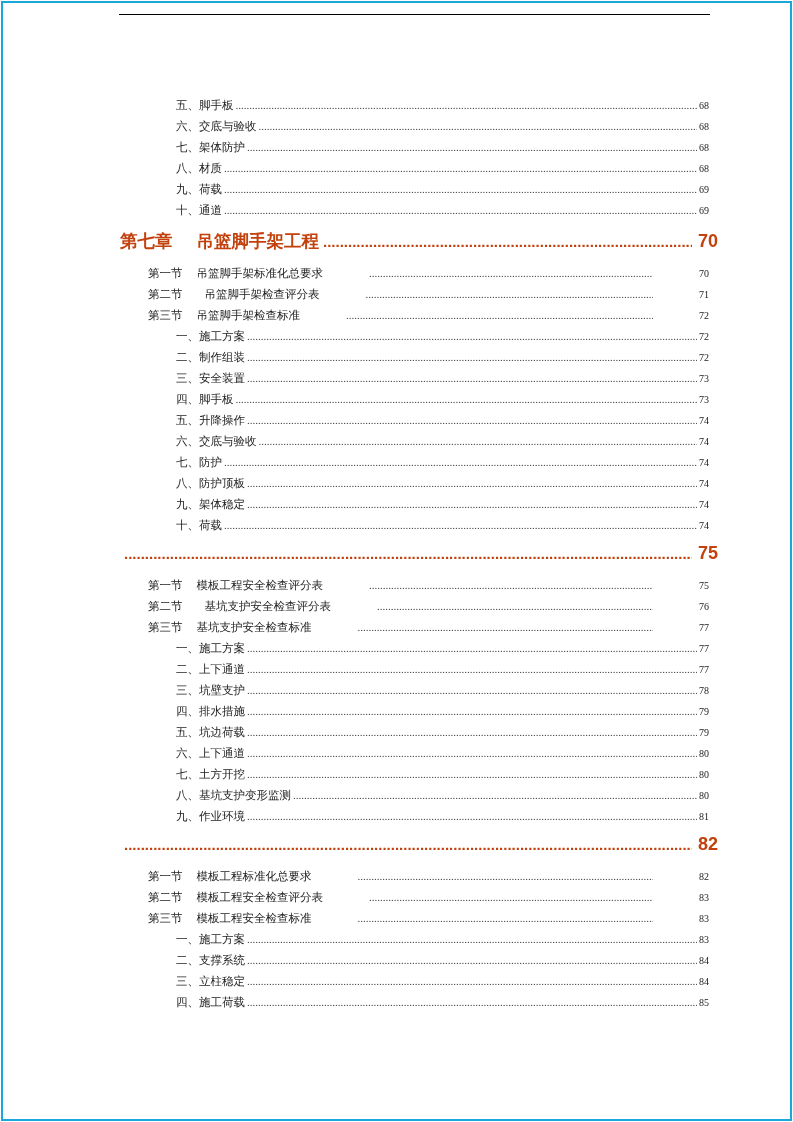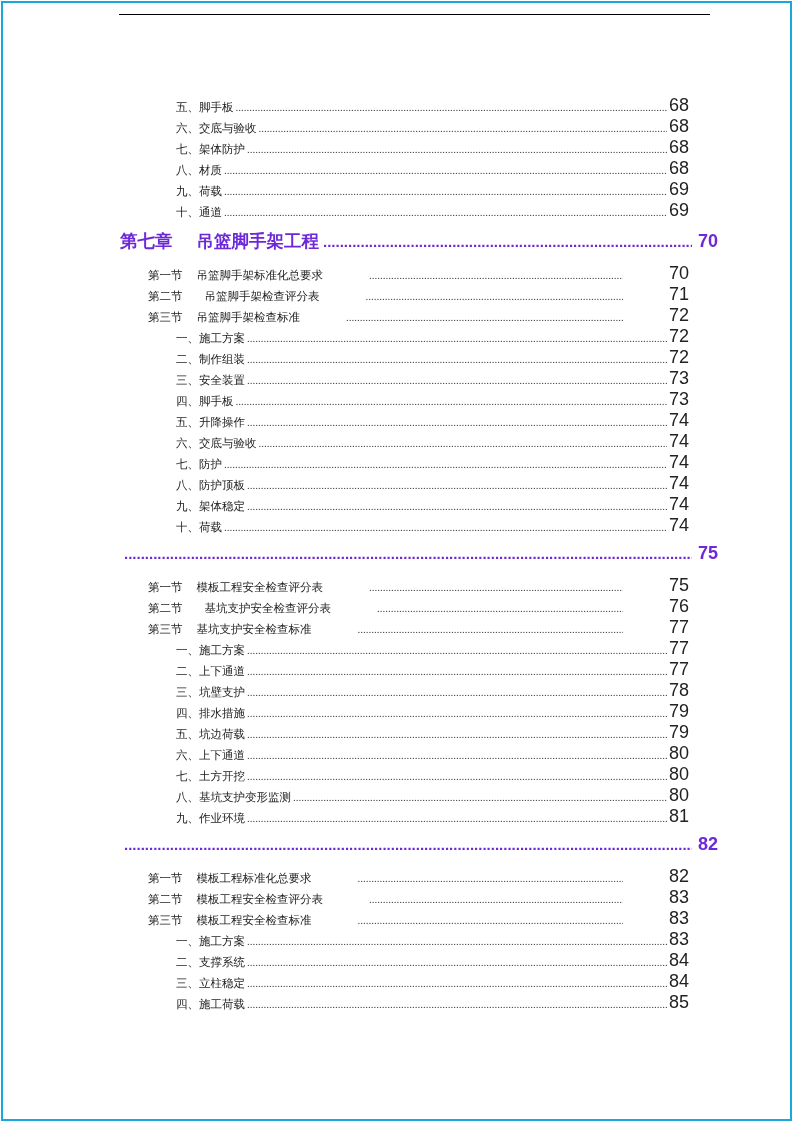--- a/index.html
+++ b/index.html
@@ -5,26 +5,26 @@
   html, body { margin:0; padding:0; background:#ffffff; }
   body { width:793px; height:1122px; position:relative; overflow:hidden; }
   .frame { position:absolute; left:1px; top:1px; width:787px; height:1116px; border:2px solid #1aa7dc; }
   .header-rule { position:absolute; left:119px; top:14px; width:591px; height:0; border-top:1.5px solid #000; }
   .toc { position:absolute; left:0; top:0; width:793px; }
   .row { position:absolute; display:flex; align-items:baseline; white-space:nowrap; overflow:hidden; color:#222; }
   .row .label { flex:0 0 auto; }
   .row .leader { flex:1 1 auto; overflow:hidden; margin:0 2px; }
   .row .leader::after { content:"................................................................................................................................................................................................................................................"; letter-spacing:0; }
   .row .page { flex:0 0 auto; }
-  .small { font-family:"DejaVu Serif", "Liberation Serif", serif; font-size:11.5px; height:18px; line-height:18px; right:104px; }
-  .small .page { font-family:Liberation Sans, sans-serif; font-size:18px; }
+  .small { font-family:"DejaVu Serif", "Liberation Serif", serif; font-size:11.5px; height:18px; line-height:18px; right:84px; }
+  .small .page { font-family:Liberation Serif, serif; font-size:10px; }
   .small .leader { font-family:"Liberation Serif", serif; font-size:11px; color:#444; }
   .sec { left:148px;gap:44px; }
   .sub { left:176px; }
-  .chap { left:120px; right:75px; height:26px; line-height:26px; font-family:"DejaVu Sans", "Liberation Sans", sans-serif; font-weight:bold; font-size:17.5px; color:#6d28d9; }
+  .chap { left:120px; right:75px; height:26px; line-height:26px; font-family:"DejaVu Sans", "Liberation Sans", sans-serif; font-weight:bold; font-size:17.5px; color:#c2410c; }
   .chap .label .gap { display:inline-block; width:24px; }
   .chap .leader { font-family:"Liberation Sans", sans-serif; font-weight:bold; font-size:15px; letter-spacing:4.2px; margin:0 6px 0 4px; }
   .chap .page { font-family:"Liberation Sans", sans-serif; font-weight:bold; font-size:18px; }
   .sec .label .gap { display:inline-block; width:14px; }
   .sec .label .gap.wide { width:22px; }
 </style>
 </head>
 <body>
 
 <div class="frame"></div>

